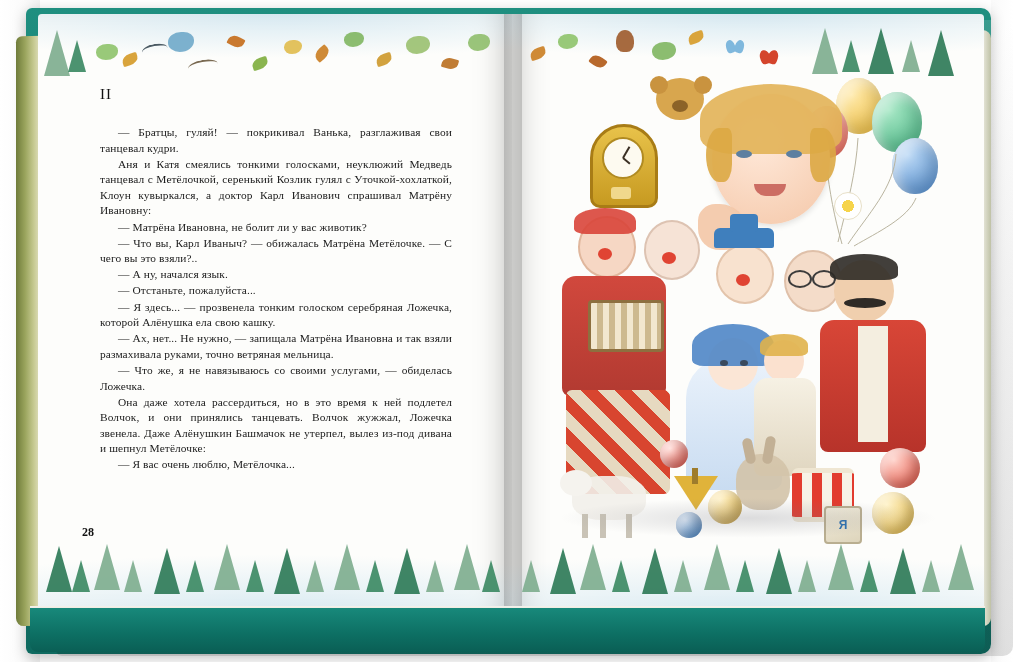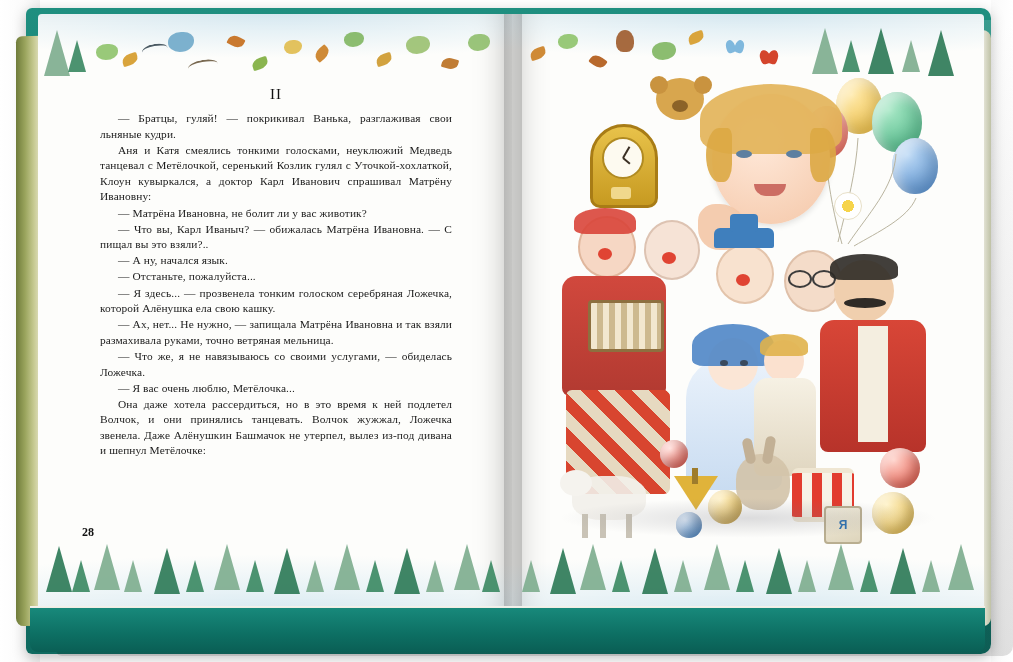--- a/index.html
+++ b/index.html
@@ -202,24 +202,23 @@
   .butterfly:after  { right: 0; transform: rotate(16deg); }
 
   
   .text-col {
     position: absolute;
     left: 62px;
     top: 72px;
     width: 352px;
   }
   .chapter-num {
-    text-align: center;
     font-size: 15px;
     letter-spacing: 1px;
-    margin-bottom: 8px;
+    margin-bottom: 22px;
     color: #111;
   }
   .para {
     font-size: 11.4px;
     line-height: 15.6px;
     text-align: justify;
     text-indent: 18px;
     color: #1b1b1b;
     margin: 0 0 0.5px 0;
     letter-spacing: 0.1px;
@@ -377,31 +376,31 @@
         <div class="tree pale" style="left:296px; bottom:20px;"></div>
         <div class="tree small" style="left:328px; bottom:18px;"></div>
         <div class="tree" style="left:356px; bottom:16px;"></div>
         <div class="tree small pale" style="left:388px; bottom:18px;"></div>
         <div class="tree pale" style="left:416px; bottom:20px;"></div>
         <div class="tree small" style="left:444px; bottom:18px;"></div>
       </div>
 
       <div class="text-col">
         <div class="chapter-num">II</div>
-        <p class="para dialog">— Братцы, гуляй! — покрикивал Ванька, разглаживая свои льняные кудри.</p>
+        <p class="para dialog">— Братцы, гуляй! — покрикивал Ванька, разглаживая свои танцевал кудри.</p>
         <p class="para">Аня и Катя смеялись тонкими голосками, неуклюжий Медведь танцевал с Метёлочкой, серенький Козлик гулял с Уточкой-хохлаткой, Клоун кувыркался, а доктор Карл Иванович спрашивал Матрёну Ивановну:</p>
         <p class="para dialog">— Матрёна Ивановна, не болит ли у вас животик?</p>
-        <p class="para dialog">— Что вы, Карл Иваныч? — обижалась Матрёна Ивановна. — С пищал вы это взяли?..</p>
+        <p class="para dialog">— Что вы, Карл Иваныч? — обижалась Матрёна Метёлочке. — С чего вы это взяли?..</p>
         <p class="para dialog">— А ну, начался язык.</p>
         <p class="para dialog">— Отстаньте, пожалуйста...</p>
         <p class="para dialog">— Я здесь... — прозвенела тонким голоском серебряная Ложечка, которой Алёнушка ела свою кашку.</p>
         <p class="para dialog">— Ах, нет... Не нужно, — запищала Матрёна Ивановна и так взяли размахивала руками, точно ветряная мельница.</p>
         <p class="para dialog">— Что же, я не навязываюсь со своими услугами, — обиделась Ложечка.</p>
+        <p class="para">Она даже хотела рассердиться, но в это время к ней подлетел Волчок, и они принялись танцевать. Волчок жужжал, Ложечка звенела. Даже Алёнушкин Башмачок не утерпел, вылез из-под дивана и шепнул Метёлочке:</p>
         <p class="para dialog">— Я вас очень люблю, Метёлочка...</p>
-        <p class="para">Она даже хотела рассердиться, но в это время к ней подлетел Волчок, и они принялись танцевать. Волчок жужжал, Ложечка звенела. Даже Алёнушкин Башмачок не утерпел, вылез из-под дивана и шепнул Метёлочке:</p>
       </div>
 
       <div class="folio">28</div>
     </div>
 
     <div class="page right">
 
       <div class="deco-band deco-top">
         <div class="sky-wash"></div>
         <div class="leaf" style="left:18px; top:34px; background:#cf8a36;"></div>

